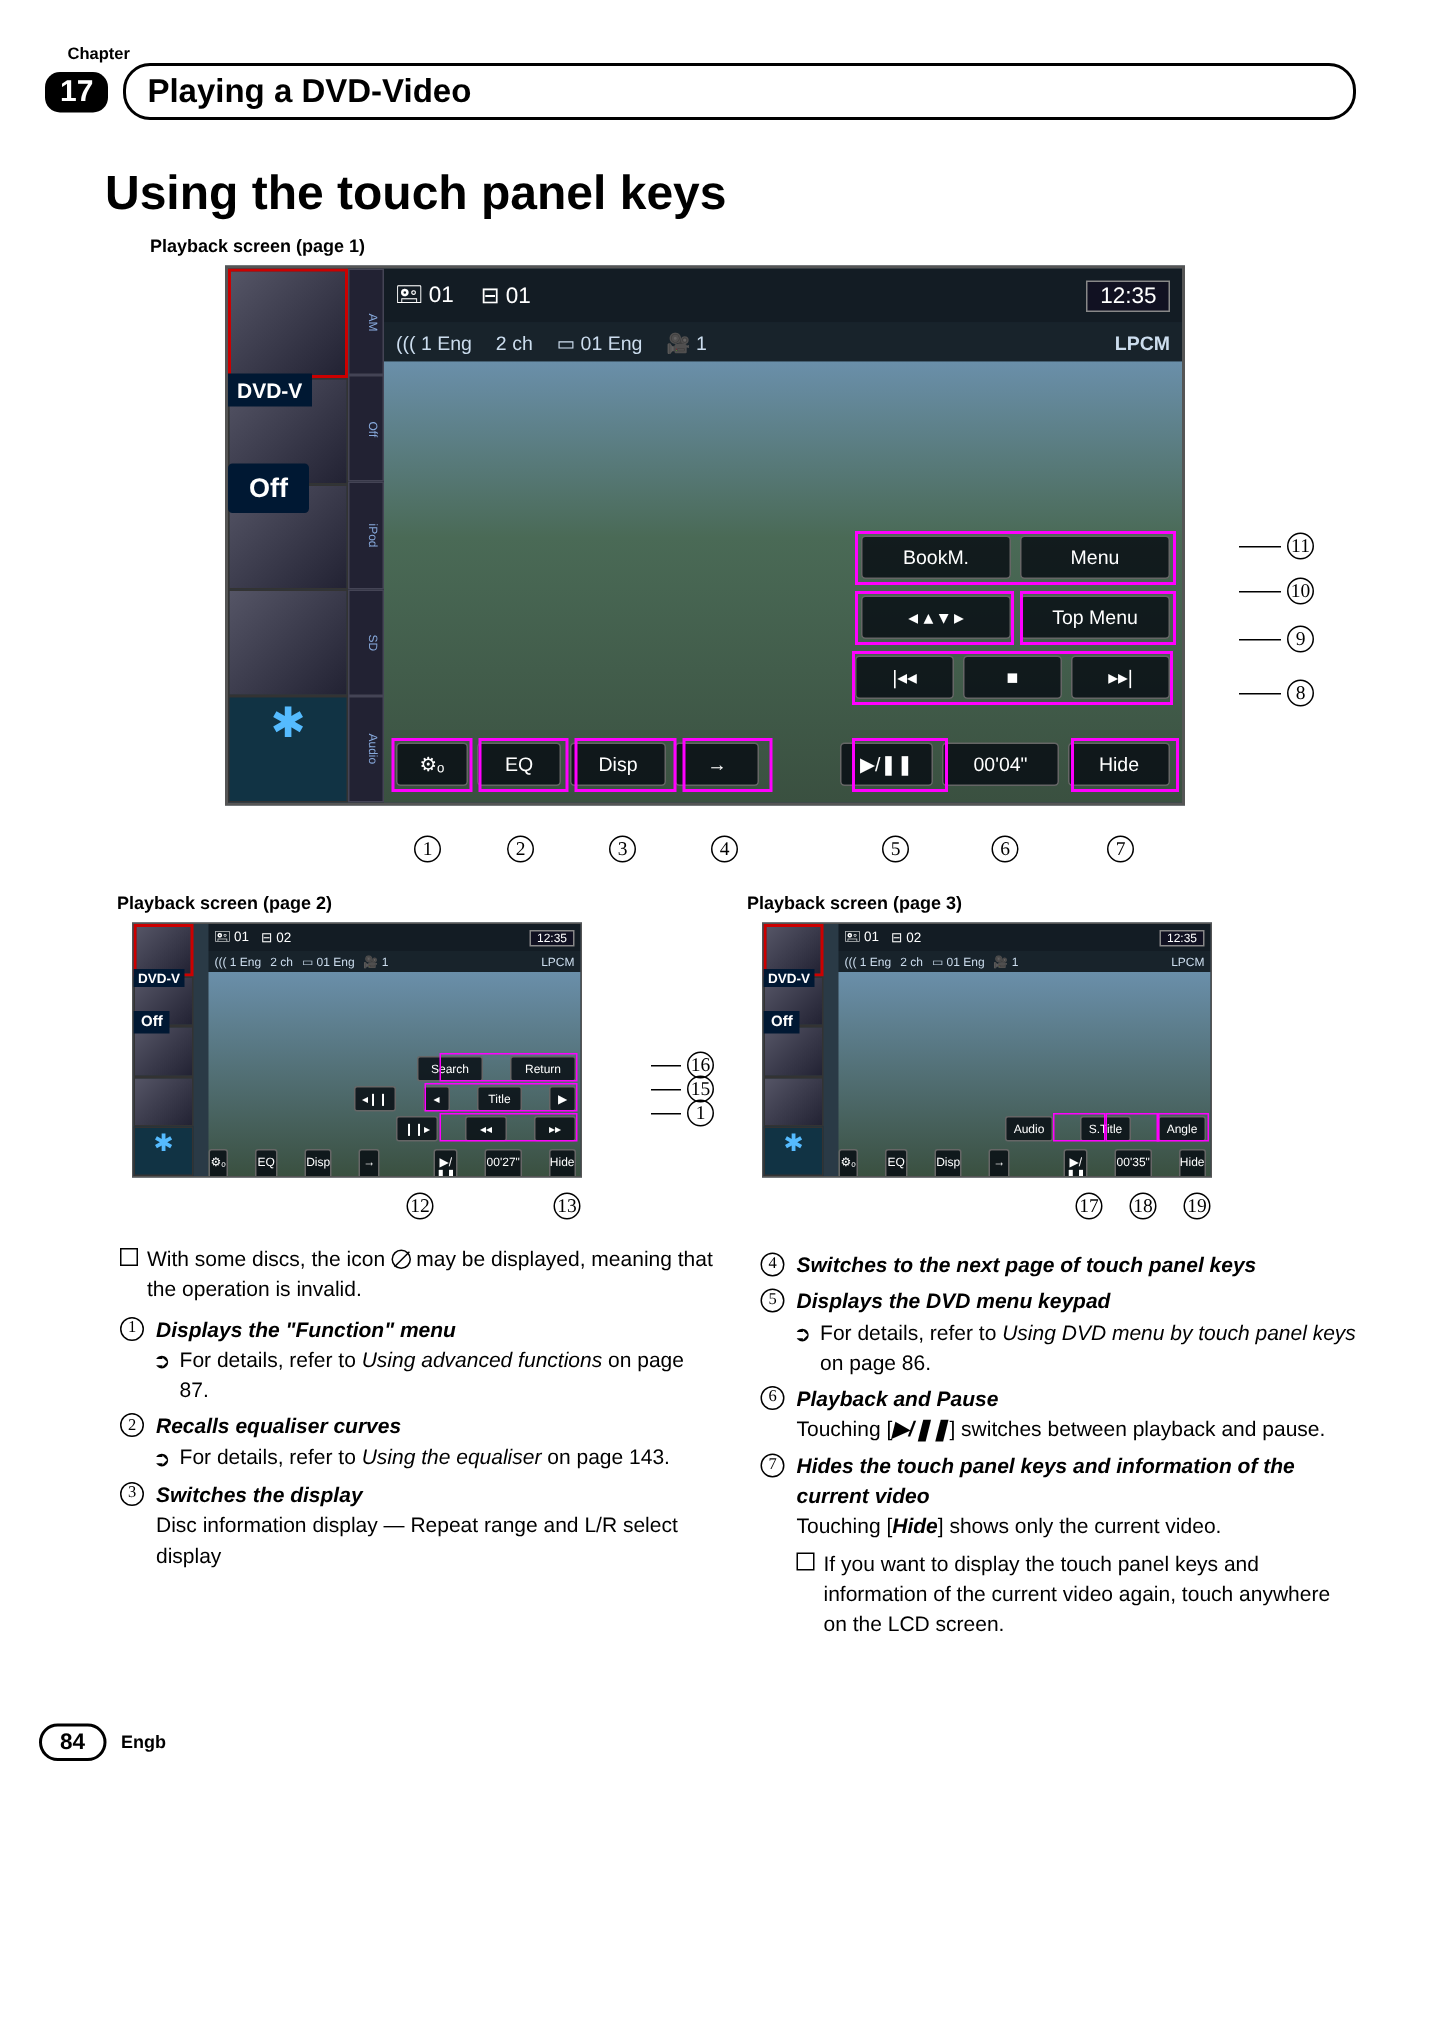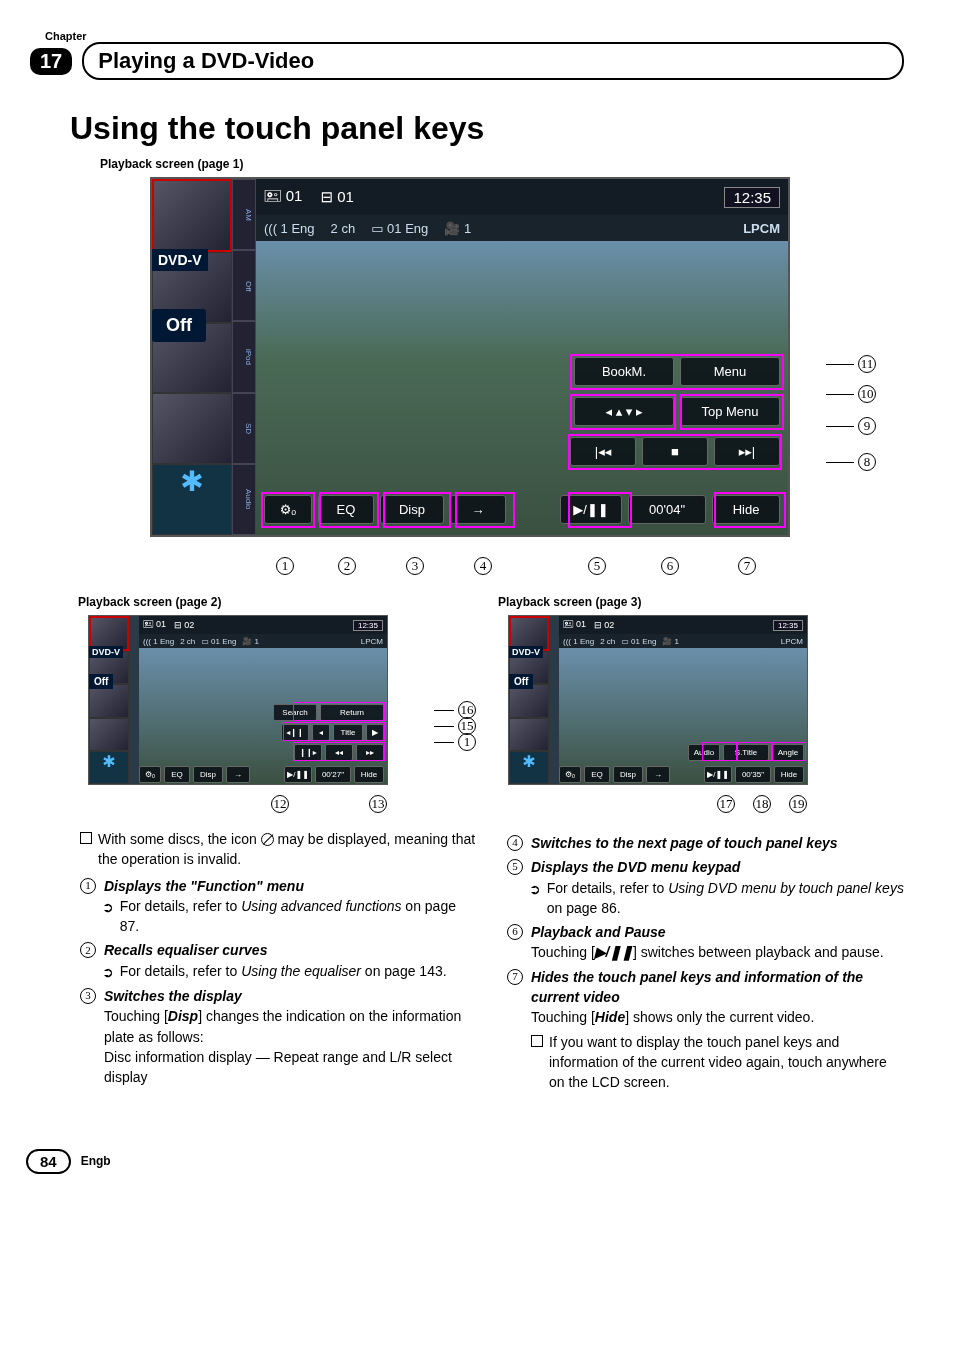--- a/index.html
+++ b/index.html
@@ -77,21 +77,21 @@
   .ss-top2 { position: absolute; left: 50px; right: 0; top: 18px; height: 14px; background: rgba(10,16,22,.55);
     color: #cde; font-size: 8px; display: flex; align-items: center; padding: 0 4px; gap: 6px; }
   .ss-scene { position: absolute; left: 50px; right: 0; top: 32px; bottom: 0;
     background: linear-gradient(180deg,#6a8faa,#3a5040); }
   .ss-dvd { position: absolute; left: 0; top: 30px; background: #001833; color: #fff; font-size: 9px;
     font-weight: bold; padding: 1px 3px; }
   .ss-off { position: absolute; left: 0; top: 58px; background: #001833; color: #fff; font-size: 10px;
     font-weight: bold; padding: 2px 5px; }
   .ss-btn { background: rgba(8,14,20,.85); color: #fff; border: 1px solid #666; border-radius: 2px;
     font-size: 8px; text-align: center; padding: 3px 0; }
-  .ss-row { position: absolute; display: flex; gap: 3px; }
+  .ss-row { position: absolute; display: flex; gap: 18px; }
   .ss-hl { position: absolute; border: 1.5px solid #f0f; pointer-events: none; }
   .ss-side-cb { position: absolute; right: -38px; display: flex; align-items: center; }
   .ss-below { position: relative; height: 24px; width: 310px; margin-left: 10px; }
 
   .columns { display: flex; gap: 30px; margin-top: 20px; margin-left: 50px; justify-content: flex-end; }
   .col { width: 400px; font-size: 14px; line-height: 1.45; }
   .note-row { display: flex; gap: 6px; margin-bottom: 6px; }
   .note-box { width: 12px; height: 12px; border: 1.5px solid #000; flex-shrink: 0; margin-top: 3px; }
   .enum-row { display: flex; gap: 8px; margin-top: 4px; }
   .enum-num { font-family: serif; border: 1px solid #000; border-radius: 50%; width: 16px; height: 16px;
@@ -241,21 +241,21 @@
           <span>▭ <span>01 Eng</span></span>
           <span>🎥 <span>1</span></span>
           <span style="margin-left:auto">LPCM</span>
         </div>
         <div class="ss-scene"></div>
         <div class="ss-dvd">DVD-V</div>
         <div class="ss-off">Off</div>
 
         <div class="ss-row" style="right:3px; top:88px;">
           <div class="ss-btn" style="width:44px">Search</div>
-          <div class="ss-btn" style="width:64px">Return</div>
+          <div class="ss-btn" style="width:44px">Return</div>
         </div>
         <div class="ss-row" style="right:3px; top:108px;">
           <div class="ss-btn" style="width:28px">◂❙❙</div>
           <div class="ss-btn" style="width:18px">◂</div>
           <div class="ss-btn" style="width:30px">Title</div>
           <div class="ss-btn" style="width:18px">▶</div>
         </div>
         <div class="ss-row" style="right:3px; top:128px;">
           <div class="ss-btn" style="width:28px">❙❙▸</div>
           <div class="ss-btn" style="width:28px">◂◂</div>
@@ -317,21 +317,21 @@
           <span>▭ <span>01 Eng</span></span>
           <span>🎥 <span>1</span></span>
           <span style="margin-left:auto">LPCM</span>
         </div>
         <div class="ss-scene"></div>
         <div class="ss-dvd">DVD-V</div>
         <div class="ss-off">Off</div>
 
         <div class="ss-row" style="right:3px; top:128px;">
           <div class="ss-btn" style="width:32px">Audio</div>
-          <div class="ss-btn" style="width:46px">S.Title</div>
+          <div class="ss-btn" style="width:34px">S.Title</div>
           <div class="ss-btn" style="width:32px">Angle</div>
         </div>
         <div class="ss-row" style="left:50px; right:3px; top:150px;">
           <div class="ss-btn" style="width:22px">⚙ₒ</div>
           <div class="ss-btn" style="width:26px">EQ</div>
           <div class="ss-btn" style="width:30px">Disp</div>
           <div class="ss-btn" style="width:24px">→</div>
           <div style="flex:1"></div>
           <div class="ss-btn" style="width:28px">▶/❚❚</div>
           <div class="ss-btn" style="width:36px">00'35"</div>
@@ -374,21 +374,20 @@
     </div>
     <div class="sub-row">
       <span class="arrow-glyph">➲</span>
       <div><span>For details, refer to </span><i>Using the equaliser</i><span> on page 143.</span></div>
     </div>
 
     <div class="enum-row">
       <span class="enum-num">3</span>
       <div>
         <div class="bold">Switches the display</div>
-        <div><span>Touching [</span><span class="bold">Disp</span><span>] changes the indication on the information plate as follows:</span></div>
         <div>Disc information display — Repeat range and L/R select display</div>
       </div>
     </div>
   </div>
 
   <div class="col">
     <div class="enum-row">
       <span class="enum-num">4</span>
       <div><span class="bold">Switches to the next page of touch panel keys</span></div>
     </div>

